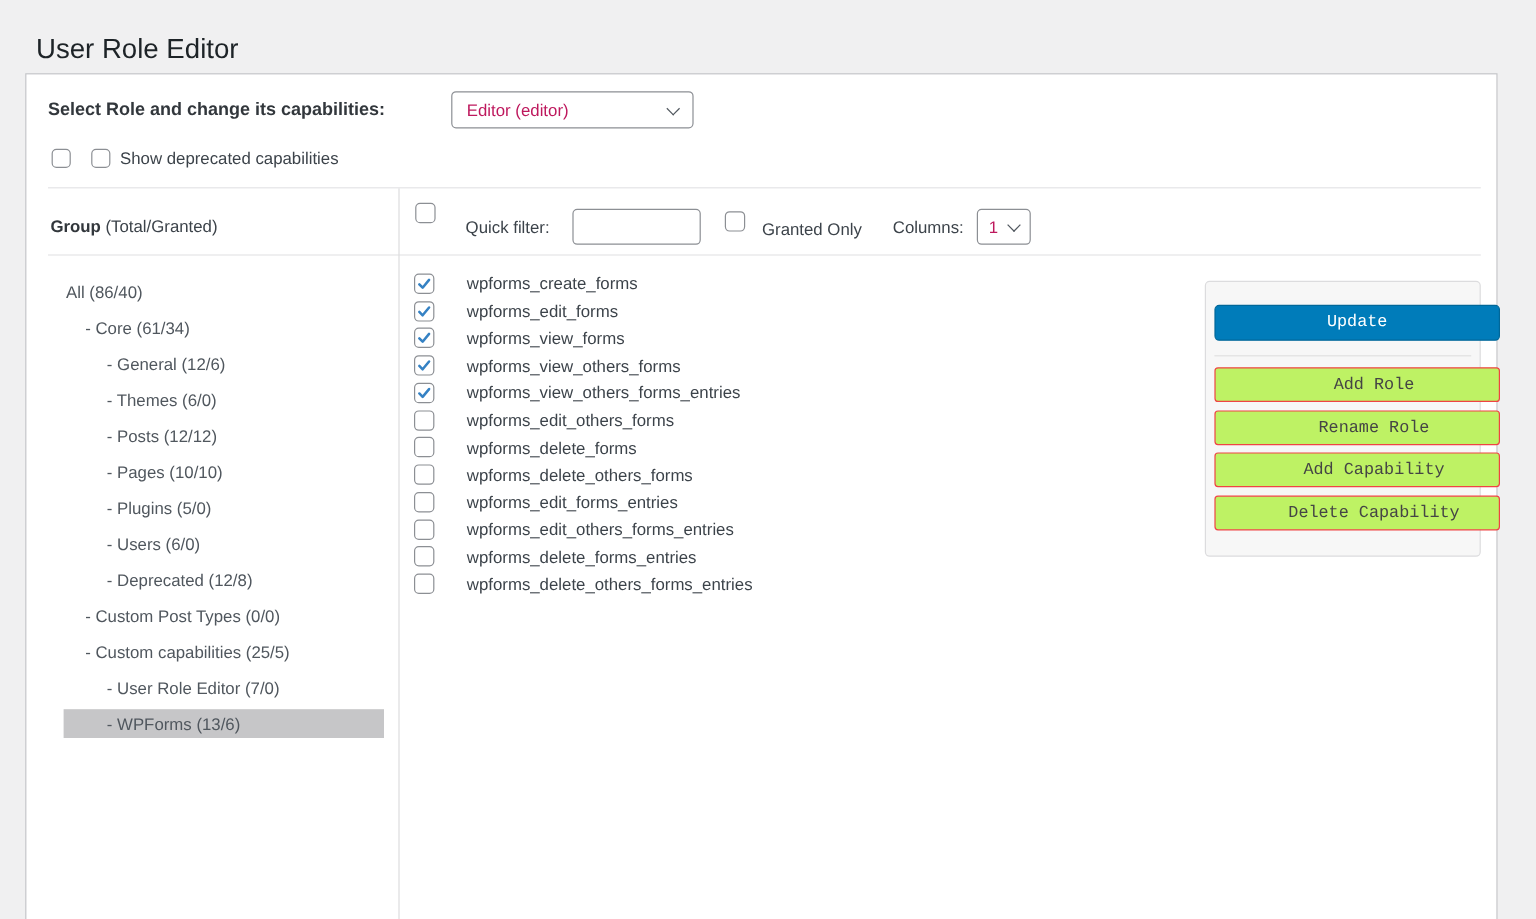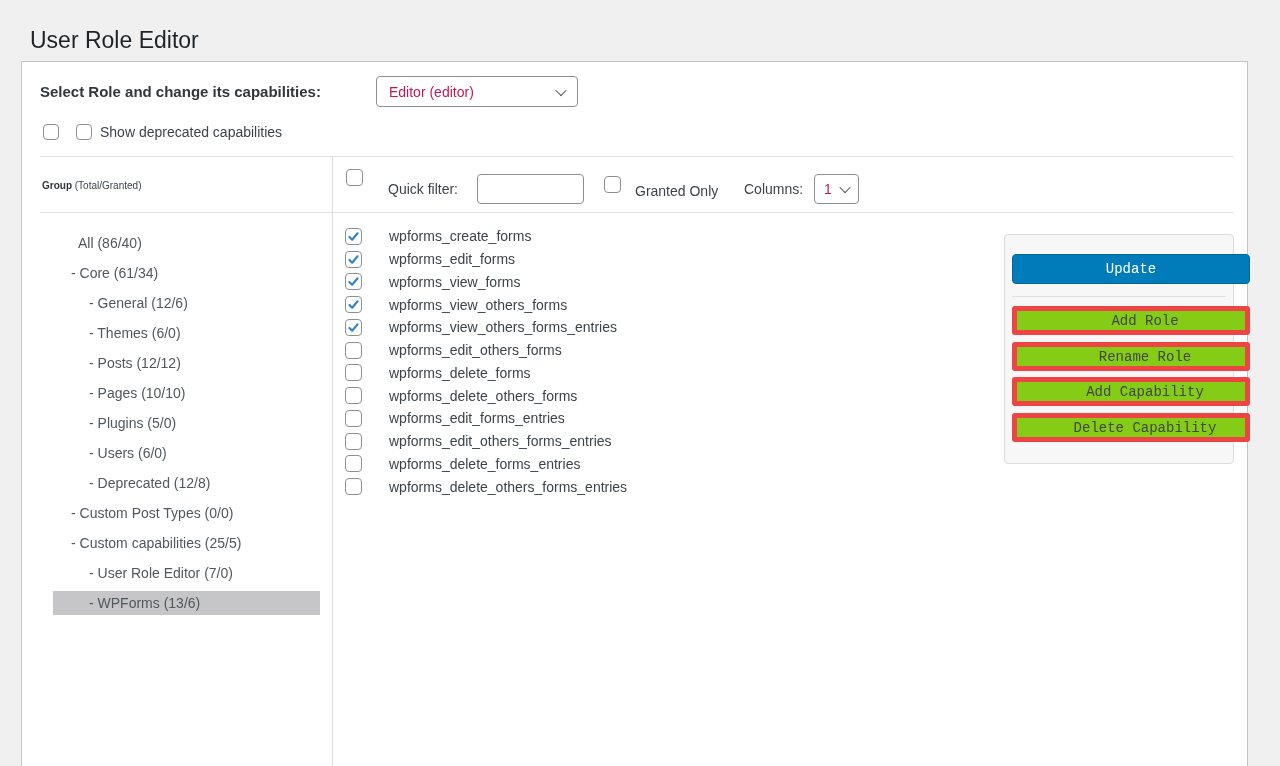--- a/index.html
+++ b/index.html
@@ -39,41 +39,41 @@
   }
   .checkbox.cb17 { width:17px; height:17px; min-width:17px; }
   .checkbox svg { width:13px; height:13px; display:block; }
   .opt-row { position:absolute; top:62px; left:21px; display:flex; align-items:center; font-size:14px; color:#3c434a; }
   .opt-row .lbl { margin-left:8px; }
   .hr { position:absolute; left:18px; width:1194px; height:1px; background:#e4e4e6; }
   .hr1 { top:94px; }
   .hr2 { top:150px; }
   .vline { position:absolute; left:310px; top:95px; bottom:0; width:1px; background:#dcdcde; }
   
-  .group-header { position:absolute; left:20px; top:118px; font-size:10px; color:#3c434a; }
+  .group-header { position:absolute; left:20px; top:118px; font-size:14px; color:#3c434a; }
   .group-header b { font-weight:700; color:#32373c; }
   
   .selall-cb { position:absolute; left:324px; top:107px; }
   .qf-label { position:absolute; left:366px; top:119px; font-size:14px; color:#3c434a; }
   .qf-input {
     position:absolute; left:455px; top:112px; width:107px; height:30px;
     border:1px solid #8c8f94; border-radius:4px; background:#fff;
     font-size:14px; padding:0 8px; color:#2c3338; font-family:"Liberation Sans",sans-serif;
   }
   .granted-cb { position:absolute; left:582px; top:114px; }
   .granted-label { position:absolute; left:613px; top:121px; font-size:14px; color:#3c434a; }
   .cols-label { position:absolute; left:722px; top:119px; font-size:14px; color:#3c434a; }
   .cols-select { position:absolute; left:792px; top:112px; width:45px; height:30px; padding:0 9px; }
   
   .tree { position:absolute; left:31px; top:169px; width:267px; }
   .tree-row {
     height:24px; margin-bottom:6px; display:flex; align-items:center;
     font-size:14px; color:#50575e; cursor:pointer; border-radius:0;
   }
-  .tree-row.ind0 { padding-left:2px;margin-left:23px; }
+  .tree-row.ind0 { padding-left:2px; }
   .tree-row.ind1 { padding-left:18px; }
   .tree-row.ind2 { padding-left:36px; }
   .tree-row.selected { background:var(--sel-bg); }
   
   .caps { position:absolute; left:323px; top:163px; }
   .cap-row { height:22.75px; display:flex; align-items:center;gap:16px; }
   .cap-label { margin-left:11px; font-size:14px; color:#3c434a; }
   
   .actions {
     position:absolute; left:982px; top:172px; width:230px; height:230px;
@@ -82,21 +82,21 @@
   .btn {
     position:absolute; left:7px; width:238px; display:flex; align-items:center; justify-content:center;
     font-size:14px; cursor:pointer; font-family:Liberation Mono, monospace;
   }
   .btn-primary {
     top:19px; height:30px; background:var(--accent); border:1px solid #006799;
     border-radius:4px; color:#fff;
   }
   .actions-sep { position:absolute; left:7px; top:61px; width:214px; height:1px; background:#e0e0e0; }
   .btn-secondary {
-    height:29px; background:#84cc16; border:5px solid #ef4444; border-radius:3px; color:#454545;padding-left:28px;
+    height:29px; background:#bef264; border:1px solid #ef4444; border-radius:3px; color:#454545;padding-left:28px;
   }
 </style>
 </head>
 <body>
 
 <h1 class="page-title">User Role Editor</h1>
 
 <div class="panel">
 
   <div class="role-row">

